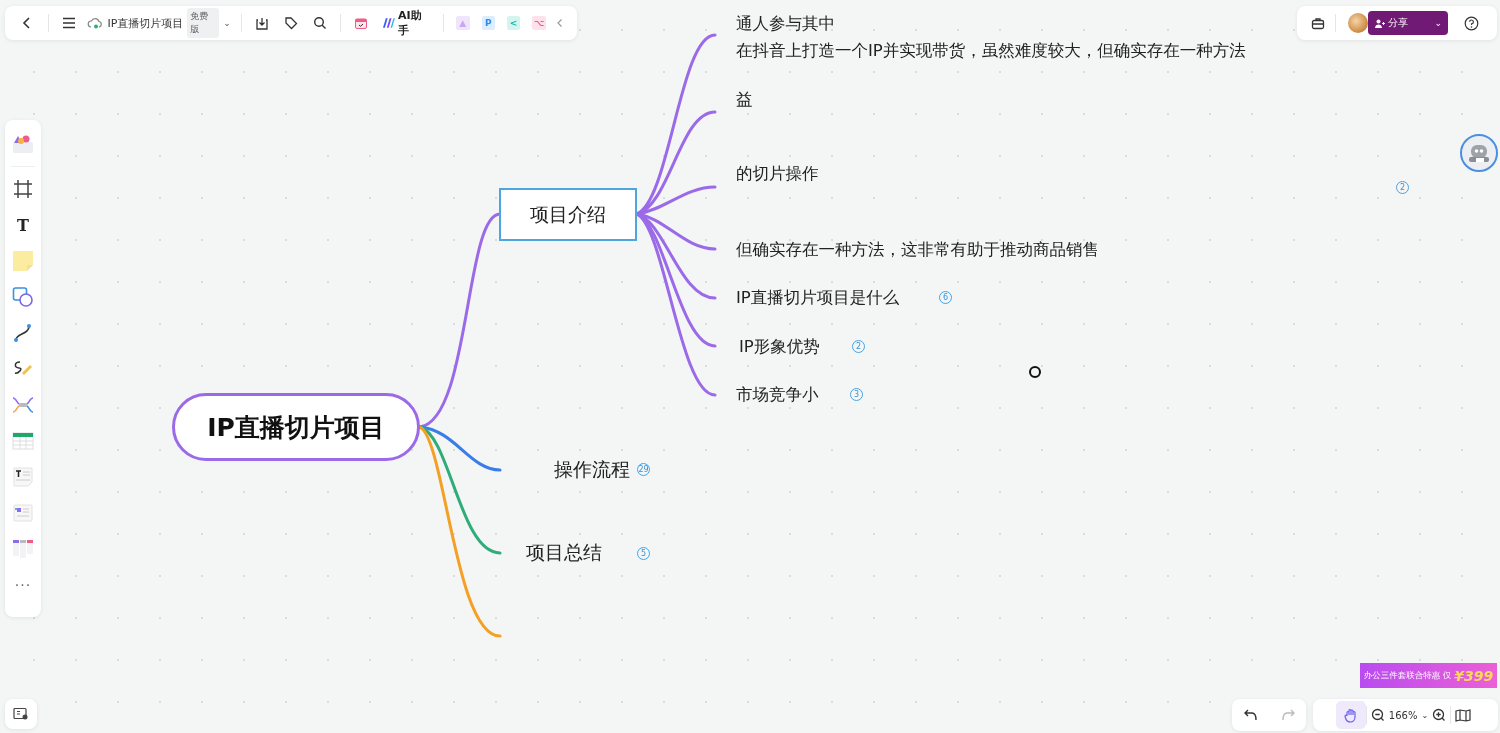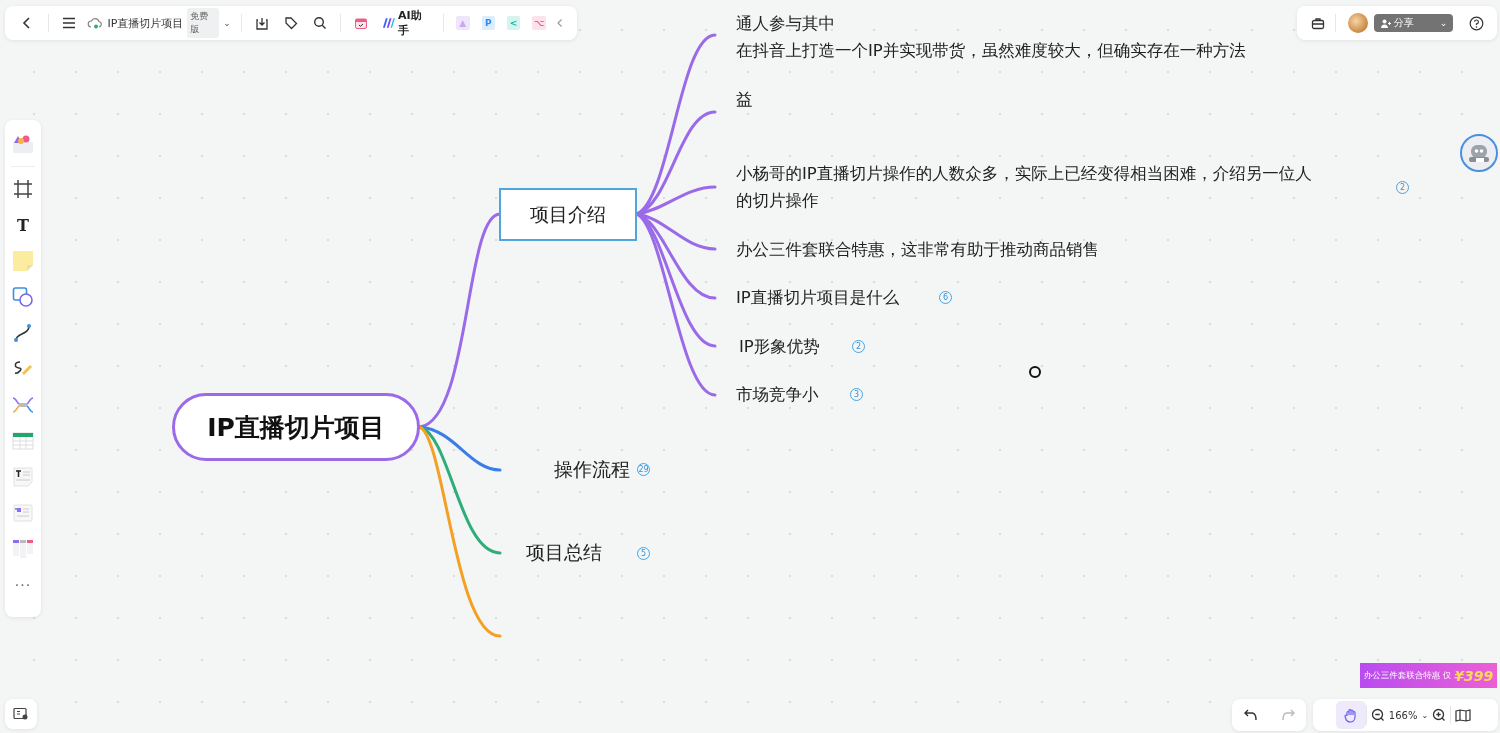--- a/index.html
+++ b/index.html
@@ -22,21 +22,21 @@
   #topbar { left: 5px; top: 6px; height: 34px; width: 572px; padding: 0 8px; gap: 0; }
   .tb-btn { width: 30px; height: 28px; display: flex; align-items: center; justify-content: center; cursor: pointer; color: #333; font-size: 15px; }
   .tb-sep { width: 1px; height: 18px; background: #e5e6e8; margin: 0 6px; }
   .doc-title { font-size: 11px; color: #333; margin-left: 4px; white-space: nowrap; }
   .badge-free { font-size: 9px; color: #666; background: #eef0f2; border-radius: 3px; padding: 2px 3px; margin-left: 4px; }
   .ai-btn { display: flex; align-items: center; gap: 3px; font-size: 11px; font-weight: bold; color: #222; padding: 0 6px; cursor: pointer; }
   .app-ico { width: 14px; height: 14px; border-radius: 2px; display: flex; align-items: center; justify-content: center; font-size: 9px; font-weight: bold; margin: 0 6px; cursor: pointer; }
 
   
   #topright { left: 1297px; top: 6px; height: 34px; width: 200px; padding: 0 6px; }
-  .share-btn { display: flex; align-items: center; height: 18px; background: #737373; color: #fff; border-radius: 4px; font-size: 10px; padding: 0 6px; width: 80px; cursor: pointer; margin-left: 6px; }
+  .share-btn { display: flex; align-items: center; height: 24px; background: #701a75; color: #fff; border-radius: 4px; font-size: 10px; padding: 0 6px; width: 80px; cursor: pointer; }
   .share-btn .lbl { flex: 1; display: flex; align-items: center; gap: 3px; }
   .avatar { width: 20px; height: 20px; border-radius: 50%; background: radial-gradient(circle at 40% 40%, #f7d4a6, #c98840 70%, #7a4a22); margin-left: 10px; cursor: pointer; }
 
   
   #leftrail { left: 5px; top: 120px; width: 36px; height: 497px; flex-direction: column; justify-content: flex-start; padding-top: 6px; }
   .tool { width: 28px; height: 28px; margin: 4px 0; display: flex; align-items: center; justify-content: center; cursor: pointer; }
   .rail-sep { width: 24px; height: 1px; background: #eceef0; margin: 4px 0; }
 
   #bottomleft { left: 5px; top: 699px; width: 32px; height: 30px; justify-content: center; }
   #undoredo { left: 1232px; top: 699px; width: 74px; height: 32px; justify-content: space-around; }
@@ -104,27 +104,26 @@
 <div id="node-intro" class="node">项目介绍</div>
 
 <div class="node leaf" style="left:736px;top:10px;">
   <div>通人参与其中</div>
   <div>在抖音上打造一个IP并实现带货，虽然难度较大，但确实存在一种方法</div>
 </div>
 <div class="node leaf" style="left:736px;top:86px;">
   <div>益</div>
 </div>
 <div class="node leaf" style="left:736px;top:160px;">
-  <div>小杨哥的IP直播切片操作的人数众多，实际上已经变得相当困难，介绍另一位人</div>
   <div>的切片操作</div>
 </div>
 <div class="count" style="left:1396px;top:181px;">2</div>
 
 <div class="node leaf" style="left:736px;top:236px;">
-  <div>办公三件套联合特惠，这非常有助于推动商品销售</div>
+  <div>但确实存在一种方法，这非常有助于推动商品销售</div>
 </div>
 <div class="node leaf" style="left:736px;top:284px;">
   <div>IP直播切片项目是什么</div>
 </div>
 <div class="count" style="left:939px;top:291px;">6</div>
 <div class="node leaf" style="left:739px;top:333px;">
   <div>IP形象优势</div>
 </div>
 <div class="count" style="left:852px;top:340px;">2</div>
 <div class="node leaf" style="left:736px;top:381px;">

